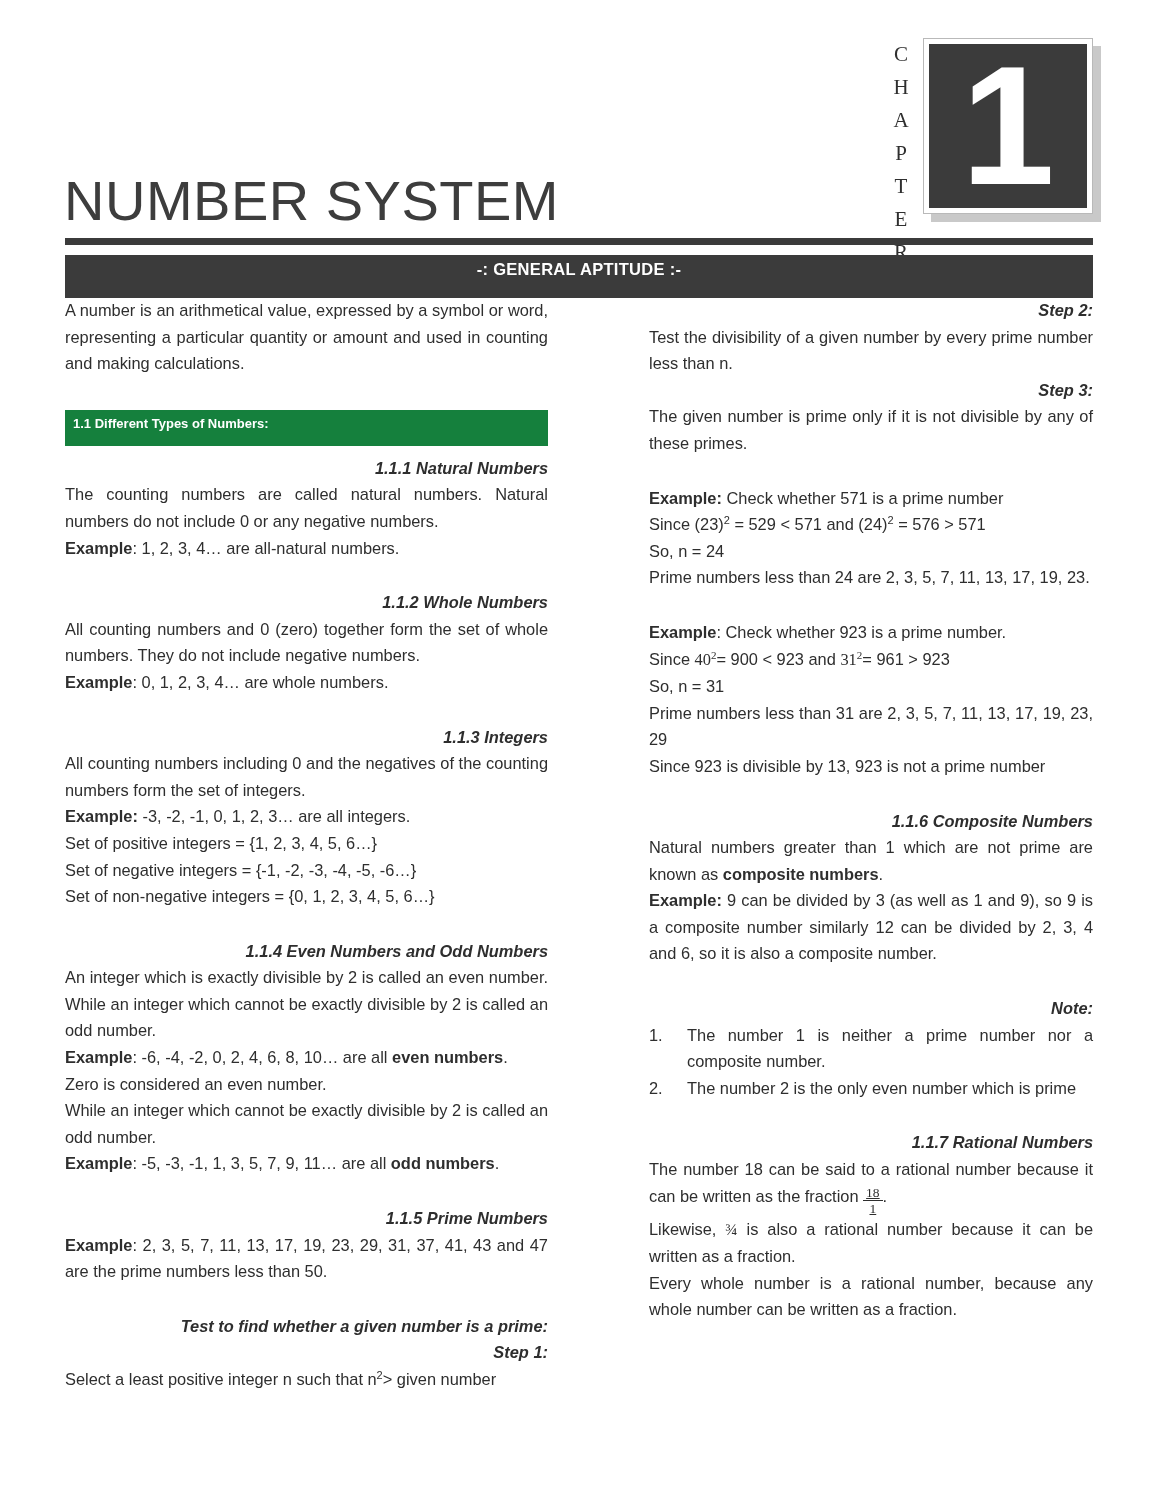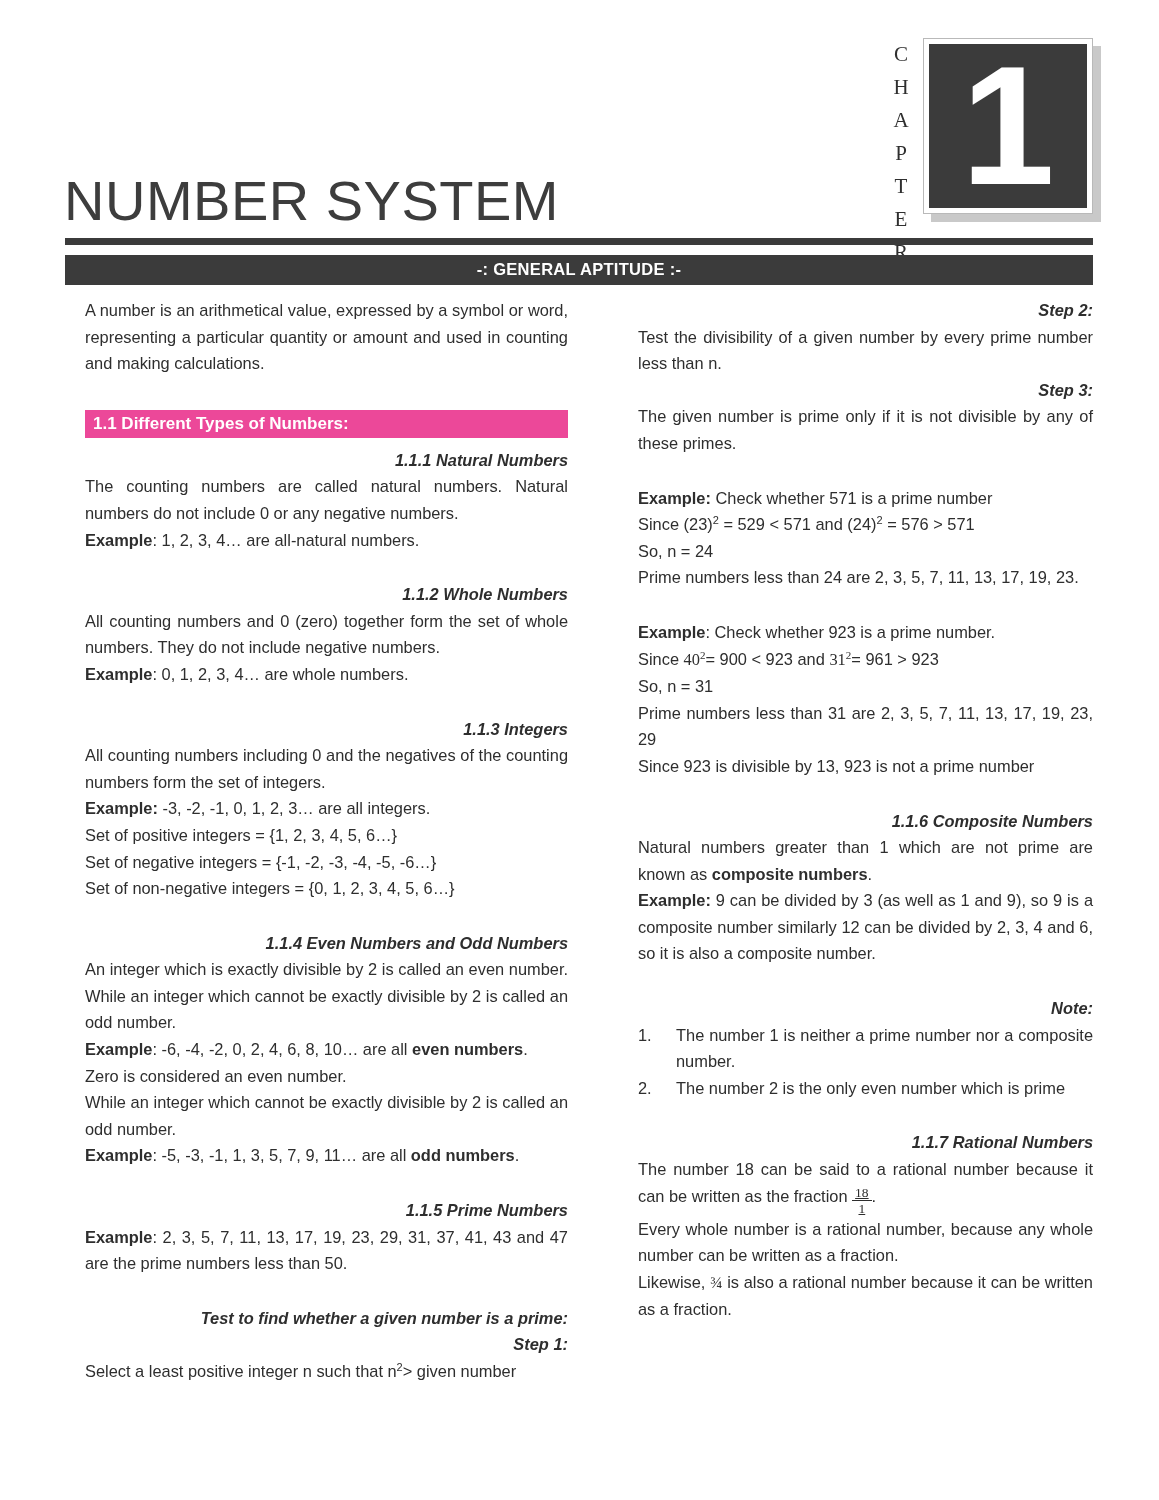--- a/index.html
+++ b/index.html
@@ -36,37 +36,37 @@
     display:flex;align-items:center;justify-content:center;
     color:#ffffff;font-weight:bold;font-size:168px;line-height:150px;
     overflow:hidden;
   }
   .title-rule{
     position:absolute;left:65px;right:66px;top:238px;height:7px;background:#3b3b3b;
   }
   .aptitude-banner{
     position:absolute;left:65px;right:66px;top:255px;
     background:#3b3b3b;color:#ffffff;
-    font-weight:bold;font-size:16.5px;line-height:29px;height:30px;
+    font-weight:bold;font-size:16.5px;line-height:29px;height:43px;
     text-align:center;letter-spacing:.3px;
   }
   
   .columns{
     position:absolute;top:297px;left:65px;right:66px;
-    display:flex;gap:70px;
-    font-size:16.4px;line-height:26.6px;margin-left:20px;
+    display:flex;gap:101px;
+    font-size:16.4px;line-height:26.6px;
   }
   .col-left{width:483px;flex:none;}
   .col-right{flex:1;min-width:0;}
   .blk{margin:0;}
   .para{text-align:justify;}
   .heading{font-weight:bold;text-align:right;font-style:italic;}
   .banner{
-    background:#ec4899;color:#ffffff;font-weight:bold;
-    font-size:17px;line-height:25px;padding:1px 8px 2px;
+    background:#15803d;color:#ffffff;font-weight:bold;
+    font-size:13px;line-height:25px;padding:1px 8px 10px;
     margin-bottom:9px;
   }
   .listitem{display:flex;}
   .li-num{flex:none;width:38px;}
   .li-body{flex:1;text-align:justify;}
   .b{font-weight:bold;}
   .serif{font-family:"Liberation Serif",serif;}
   sup{font-size:11px;line-height:0;vertical-align:super;}
   .frac{
     display:inline-block;vertical-align:-11px;text-align:center;
@@ -151,17 +151,17 @@
           <span class="li-num">1.</span>
           <span class="li-body"><span>The number 1 is neither a prime number nor a composite number.</span></span>
         </div>
         <div class="blk listitem">
           <span class="li-num">2.</span>
           <span class="li-body"><span>The number 2 is the only even number which is prime</span></span>
         </div>
         <div class="blk spacer" style="height: 28px;"></div>
         <div class="blk heading"><span>1.1.7 Rational Numbers</span></div>
         <div class="blk para"><span>The number 18 can be said to a rational number because it can be written as the fraction </span><span class="frac"><span class="num">18</span><span class="den">1</span></span><span>.</span></div>
+        <div class="blk para"><span>Likewise, </span><span class="serif">¾</span><span> is also a rational number because it can be written as a fraction.</span></div>
         <div class="blk para"><span>Every whole number is a rational number, because any whole number can be written as a fraction.</span></div>
-        <div class="blk para"><span>Likewise, </span><span class="serif">¾</span><span> is also a rational number because it can be written as a fraction.</span></div>
       </div>
   </div>
 </div>
 
 </body></html>

